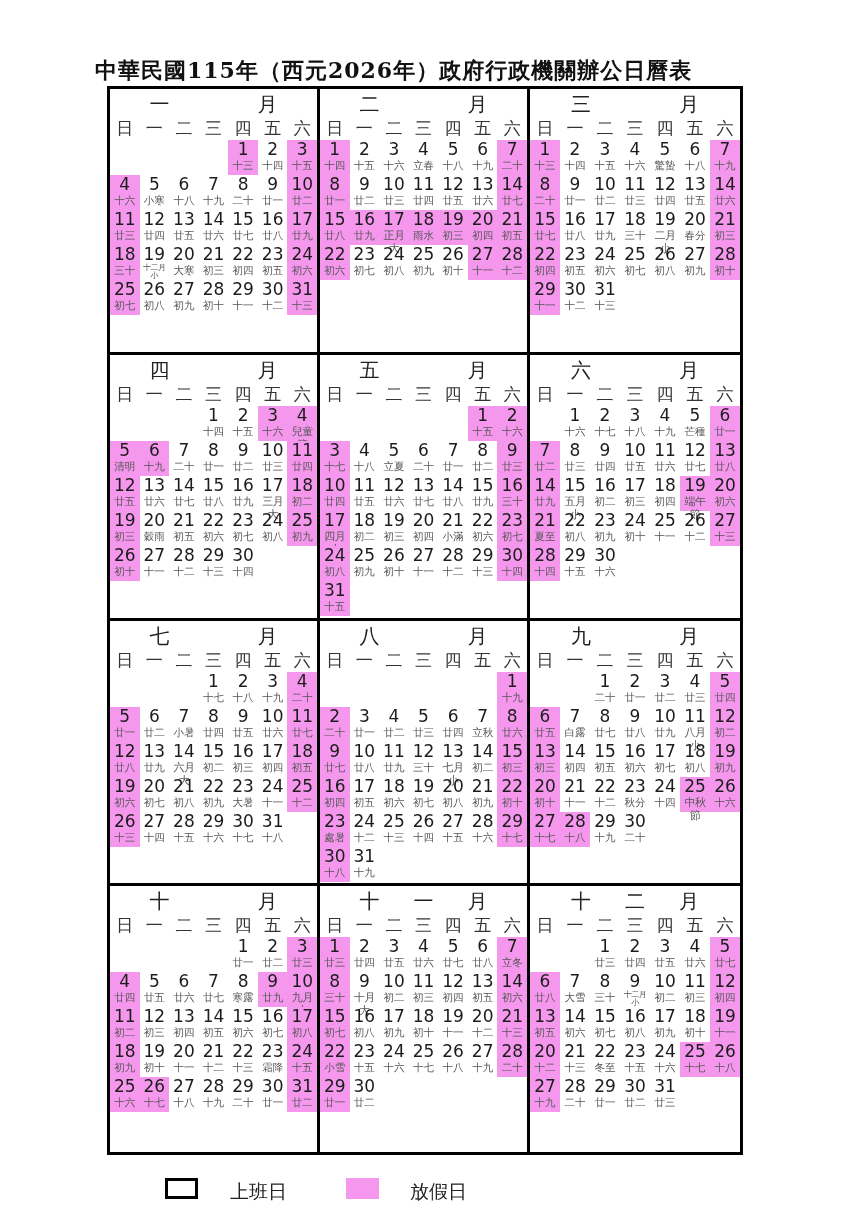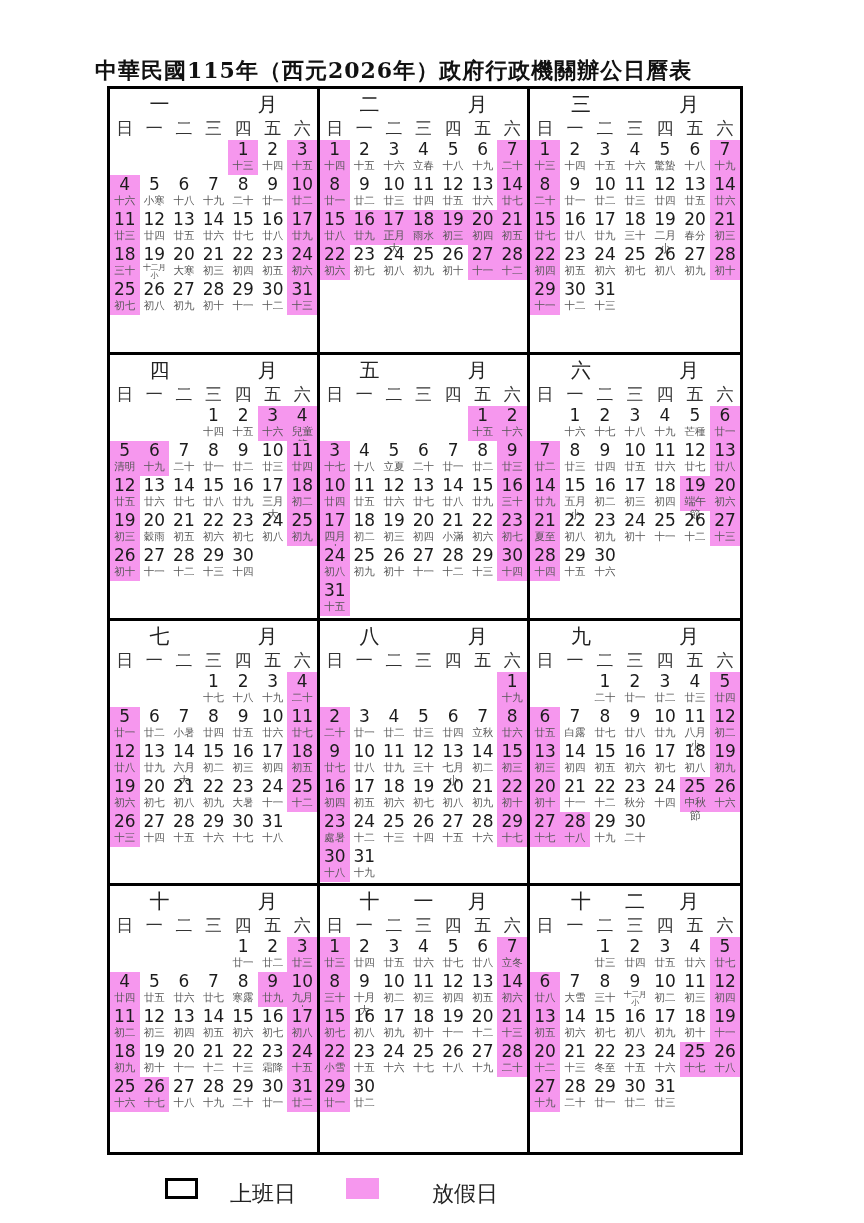--- a/index.html
+++ b/index.html
@@ -39,23 +39,23 @@
   .d-lun.s3 { font-size:11px; letter-spacing:-0.5px; }
   .d-lun.s4 { font-size:8px; line-height:8px; letter-spacing:-0.5px; padding:0 1px; word-break:break-all; }
   .legend {
     position:absolute; left:0; top:1176px; width:864px; height:30px;
   }
   .legend .swatch {
     position:absolute; width:33px; height:21px; box-sizing:border-box; top:2px;
   }
   .swatch.work { left:165px; background:#fff; border:3px solid #000; }
   .swatch.holiday { left:346px; background:var(--hol, #F697EE); }
-  .legend .lg-label { position:absolute; top:3px; font-size:22px; color:#222; }
+  .legend .lg-label { position:absolute; top:3px; font-size:19px; color:#222; }
   .lg-label.work { left:230px; }
-  .lg-label.holiday { left:432px; }
+  .lg-label.holiday { left:410px; }
 </style>
 </head>
 <body>
 
 <div class="page-title">中華民國115年（西元2026年）政府行政機關辦公日曆表</div>
 
 <div class="calendar-grid">
     <div class="month">
       <div class="m-title" style="gap: 88px;">
         <span>一</span>

